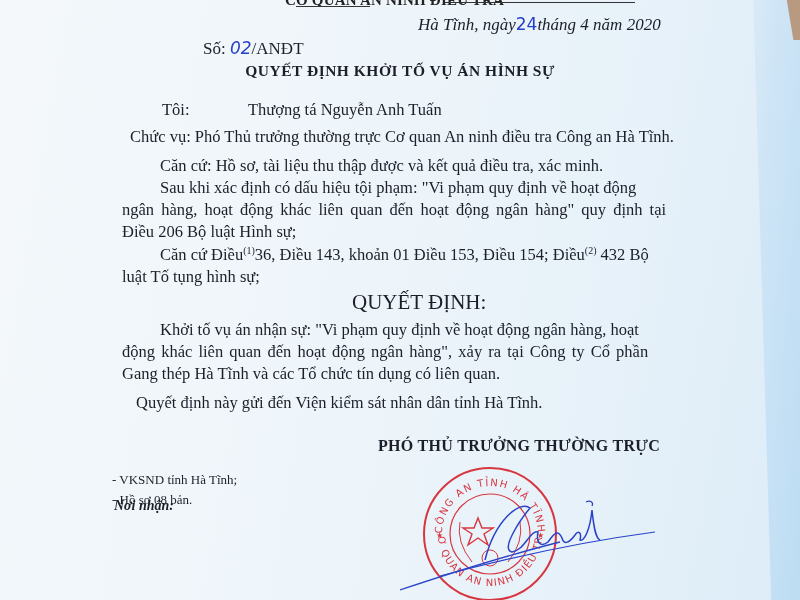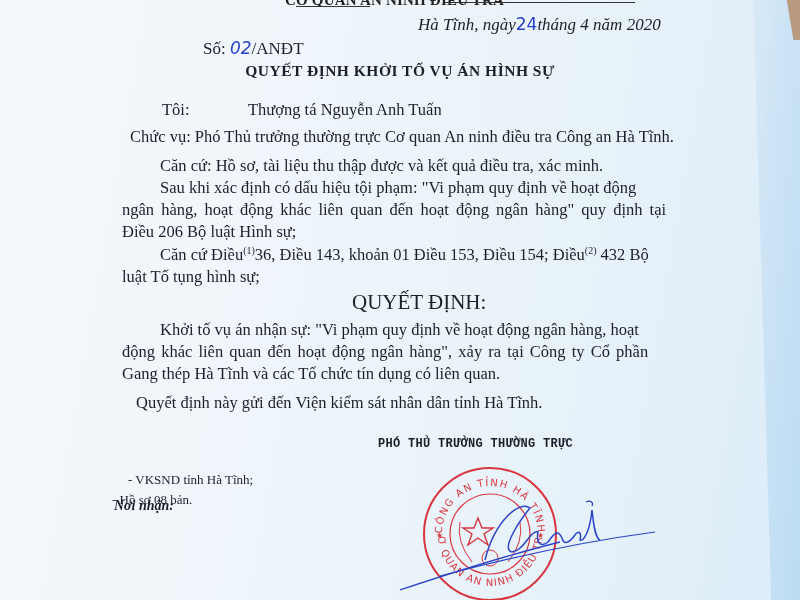--- a/index.html
+++ b/index.html
@@ -27,21 +27,21 @@
     }
     .header-rule-left { position: absolute; top: 6px; left: 296px; width: 74px; height: 1px; background: #333; }
     .header-rule-right { position: absolute; top: 2px; left: 445px; width: 190px; height: 1px; background: #333; }
     .so-line { top: 15px; left: 203px; font-size: 17px; margin-top: 23px; }
     .hw { color: #2740c9; font-family: "DejaVu Sans", sans-serif; font-size: 17px; font-style: italic; }
     .date-line { top: 14px; left: 418px; font-size: 17px; font-style: italic; }
     .title { top: 62px; left: 0; width: 800px; text-align: center; font-size: 15.5px; font-weight: bold; letter-spacing: 0.5px; }
     .p { font-size: 16.5px; }
     .bold { font-weight: normal; }
     sup { font-size: 10px; vertical-align: super; line-height: 0; }
-    .signer-title { top: 437px; left: 378px; font-size: 12px; font-weight: bold; letter-spacing: 0.3px; font-family: Liberation Mono, monospace; }
+    .signer-title { top: 437px; left: 378px; font-size: 16px; font-weight: bold; letter-spacing: 0.3px; }
     .recipients-label { top: 450px; left: 114px; font-size: 14px; font-weight: bold; font-style: italic; margin-top: 48px; }
     .recipient { font-size: 13px; left: 112px; }
     .stamp { position: absolute; left: 420px; top: 462px; width: 140px; height: 140px; }
     .signature { position: absolute; left: 400px; top: 480px; width: 260px; height: 120px; }
   </style>
 </head>
 <body>
 
 <div class="page-edge"></div>
 <div class="page-edge-top"></div>
@@ -81,21 +81,21 @@
 
 <div class="abs p" style="top:320px;left:160px;">Khởi tố vụ án nhận sự: "Vi phạm quy định về hoạt động ngân hàng, hoạt</div>
 <div class="abs p" style="top:342px;left:122px;word-spacing:2px;">động khác liên quan đến hoạt động ngân hàng", xảy ra tại Công ty Cổ phần</div>
 <div class="abs p" style="top:364px;left:122px;">Gang thép Hà Tĩnh và các Tổ chức tín dụng có liên quan.</div>
 
 <div class="abs p" style="top:393px;left:136px;">Quyết định này gửi đến Viện kiểm sát nhân dân tỉnh Hà Tĩnh.</div>
 
 <div class="abs signer-title">PHÓ THỦ TRƯỞNG THƯỜNG TRỰC</div>
 
 <div class="abs recipients-label">Nơi nhận:</div>
-<div class="abs recipient" style="top:472px;margin-left:16px;">- VKSND tỉnh Hà Tĩnh;</div>
+<div class="abs recipient" style="top:472px;">- VKSND tỉnh Hà Tĩnh;</div>
 <div class="abs recipient" style="top:492px;">- Hồ sơ 08 bản.</div>
 
 <svg class="stamp" viewBox="0 0 140 140">
   <defs>
     <path id="arcTop" d="M 22 72 A 48 48 0 0 1 118 72"></path>
     <path id="arcBot" d="M 18 72 A 52 52 0 0 0 122 72"></path>
   </defs>
   <circle cx="70" cy="72" r="66" fill="none" stroke="#d8363f" stroke-width="2"></circle>
   <circle cx="70" cy="72" r="40" fill="none" stroke="#d8363f" stroke-width="1.2"></circle>
   <text font-size="10" fill="#d8363f" font-family="DejaVu Sans, sans-serif" letter-spacing="1.5">

